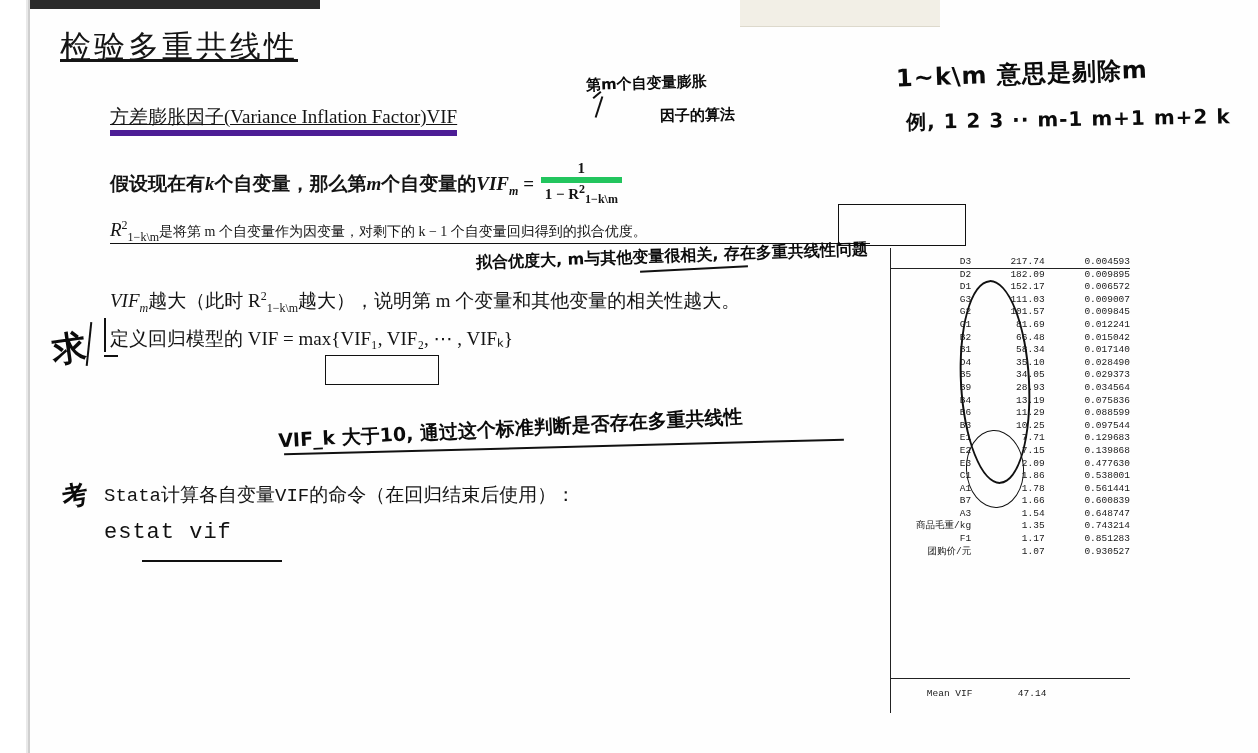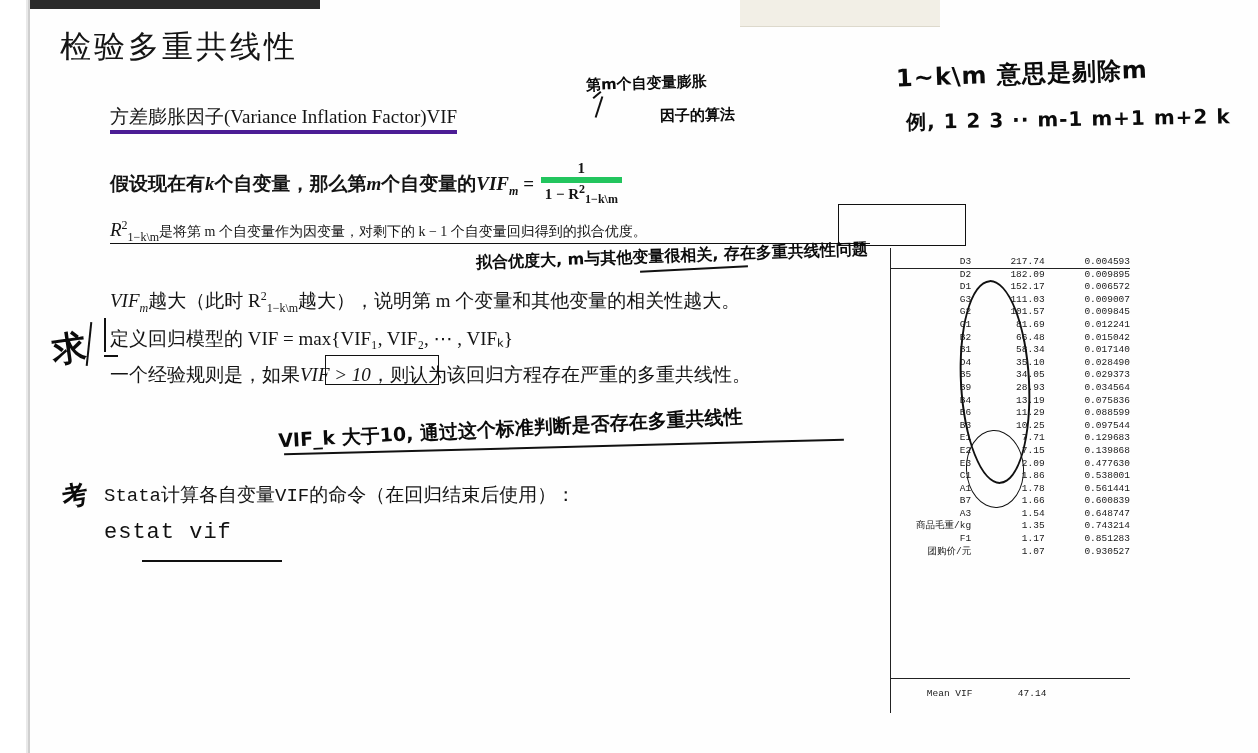--- a/index.html
+++ b/index.html
@@ -43,21 +43,21 @@
   .sub{font-size:12px;vertical-align:sub;}
   .sup{font-size:12px;vertical-align:super;}
 
   .frac{
     display:inline-block;vertical-align:middle;text-align:center;
     font-size:15px;line-height:1.15;margin:0 2px;position:relative;top:-2px;
   }
   .frac .num{display:block;padding:0 4px;}
   .frac .den{display:block;border-top:6px solid #22c55e;padding:0 4px;}
 
-  .ul{border-bottom:4px solid #4c1d95;}
+  .ul{border-bottom:6px solid #4c1d95;text-decoration:underline;}
 
   
   .hw{
     position:absolute;
     font-family:"DejaVu Sans", sans-serif;
     color:#0b0b0b;
     white-space:nowrap;
     font-weight:600;
   }
   .hw-cn{letter-spacing:0px;}
@@ -90,21 +90,21 @@
 </head>
 <body>
 
 <div class="page">
 
   <div class="scan-band"></div>
   <div class="scan-band2"></div>
   <div class="left-rule"></div>
   <div class="paper-edge-top"></div>
 
-  <div class="t title" style="left:60px;top:26px;">检验多重共线性</div>
+  <div class="t title" style="left:60px;top:26px;text-decoration:underline;">检验多重共线性</div>
 
   <div class="t line ul" style="left:110px;top:104px;">方差膨胀因子(Variance Inflation Factor)VIF</div>
 
   <div class="t line" style="left:110px;top:162px;font-weight:bold;">
     <span>假设现在有</span><span class="it">k</span><span>个自变量，那么第</span><span class="it">m</span><span>个自变量的</span><span class="it">VIF</span><span class="sub it">m</span>
     <span>=</span>
     <span class="frac">
       <span class="num">1</span>
       <span class="den"><span>1 − R</span><span class="sup">2</span><span class="sub">1−k\m</span></span>
     </span>
@@ -116,23 +116,20 @@
   <div class="ink" style="left:110px;top:243px;width:760px;height:1px;background:#111;"></div>
   <div class="ink" style="left:838px;top:204px;width:126px;height:40px;border:1.5px solid #111;"></div>
 
   <div class="t line" style="left:110px;top:288px;">
     <span class="it">VIF</span><span class="sub it">m</span><span>越大（此时 R</span><span class="sup">2</span><span class="sub">1−k\m</span><span>越大），说明第 m 个变量和其他变量的相关性越大。</span>
   </div>
 
   <div class="t line" style="left:110px;top:325px;">定义回归模型的 VIF = max{VIF₁, VIF₂, ⋯ , VIFₖ}</div>
   <div class="ink" style="left:104px;top:318px;width:2px;height:34px;background:#111;"></div>
 
-  <div class="t line" style="left:110px;top:362px;">
-    <span>一个经验规则是，如果</span><span class="it">VIF &gt; 10</span><span>，则认为该回归方程存在严重的多重共线性。</span>
-  </div>
   <div class="ink" style="left:325px;top:355px;width:112px;height:28px;border:1.5px solid #111;"></div>
   <div class="ink" style="left:104px;top:355px;width:14px;height:1.5px;background:#111;"></div>
 
   <div class="t line mono" style="left:104px;top:482px;font-size:19px;">Stata计算各自变量VIF的命令（在回归结束后使用）：</div>
   <div class="t mono" style="left:104px;top:520px;font-size:22px;letter-spacing:1px;">estat     vif</div>
   <div class="ink" style="left:142px;top:560px;width:140px;height:2px;background:#111;"></div>
 
   <div class="hw hw-cn" style="left:586px;top:74px;font-size:15px;transform:rotate(-2deg);">第m个自变量膨胀</div>
   <div class="hw hw-cn" style="left:660px;top:106px;font-size:15px;transform:rotate(-1deg);">因子的算法</div>
   <div class="ink" style="left:598px;top:96px;width:2px;height:22px;background:#111;transform:rotate(18deg);"></div>

